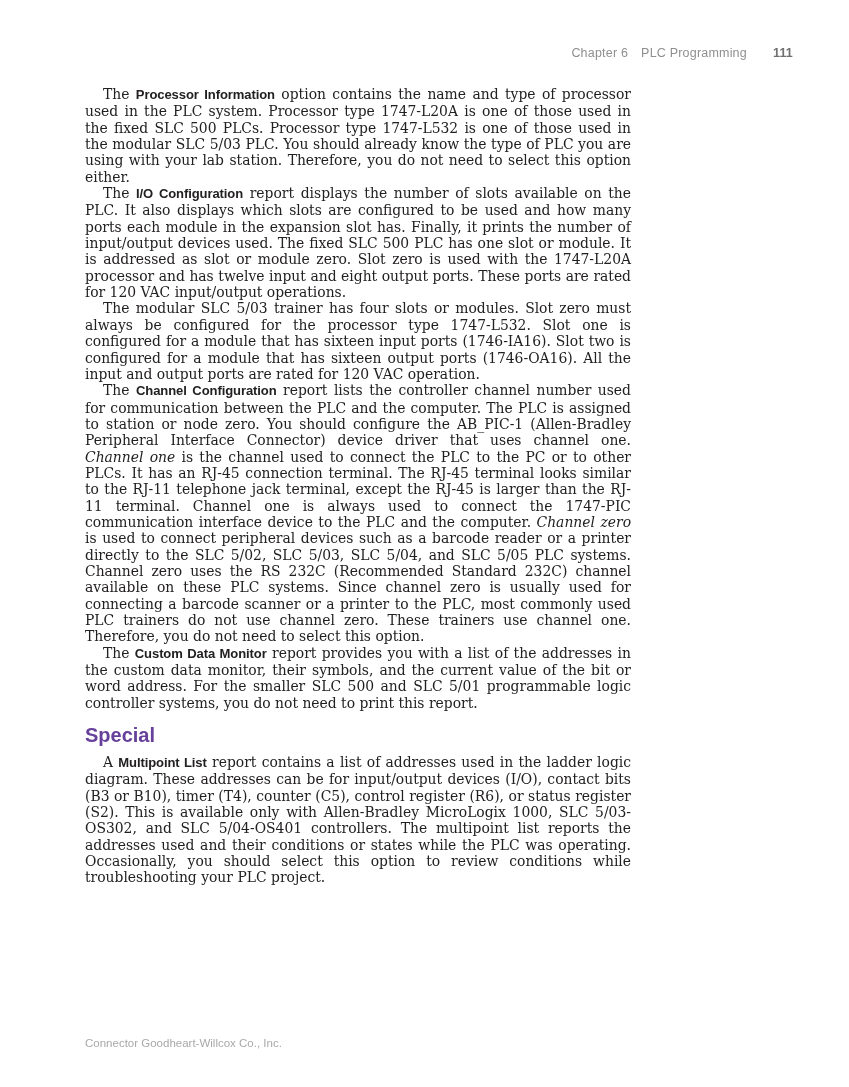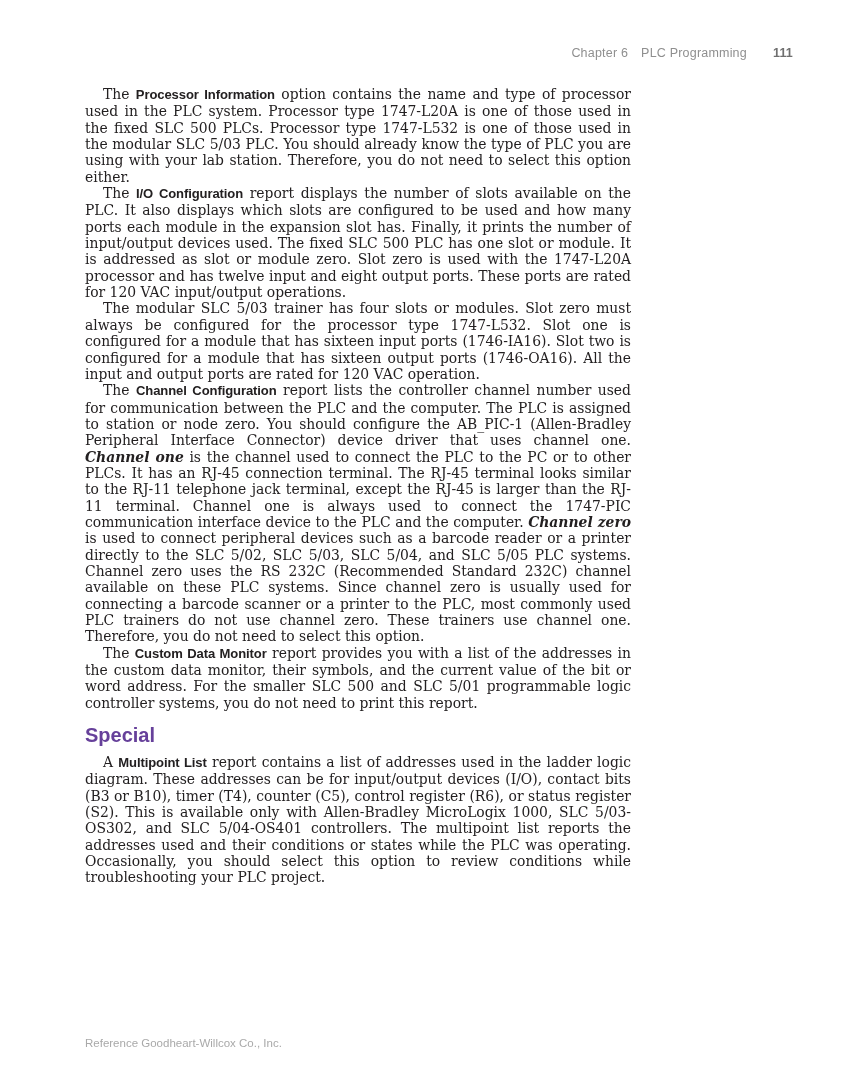--- a/index.html
+++ b/index.html
@@ -48,21 +48,21 @@
     -webkit-hyphens: none;
   }
   p.para.indent { text-indent: 18px; }
   .run-kw {
     font-family: "Liberation Sans", sans-serif;
     font-weight: 700;
     font-size: 0.94em;
     letter-spacing: -0.1px;
   }
   .run-term {
-    font-weight: 700;
+    font-weight: 400;
     font-style: italic;
   }
   h2.section-heading {
     margin: 13px 0 7px 0;
     font-family: "Liberation Sans", sans-serif;
     font-weight: 700;
     font-size: 20px;
     line-height: 23px;
     color: var(--heading-purple);
   }
@@ -86,13 +86,13 @@
 <main class="page-body">
     <p class="para indent"><span class="run-text">The </span><span class="run-kw">Processor Information</span><span class="run-text"> option contains the name and type of processor used in the PLC system. Processor type 1747-L20A is one of those used in the fixed SLC 500 PLCs. Processor type 1747-L532 is one of those used in the modular SLC 5/03 PLC. You should already know the type of PLC you are using with your lab station. Therefore, you do not need to select this option either.</span></p>
     <p class="para indent"><span class="run-text">The </span><span class="run-kw">I/O Configuration</span><span class="run-text"> report displays the number of slots available on the PLC. It also displays which slots are configured to be used and how many ports each module in the expansion slot has. Finally, it prints the number of input/output devices used. The fixed SLC 500 PLC has one slot or module. It is addressed as slot or module zero. Slot zero is used with the 1747-L20A processor and has twelve input and eight output ports. These ports are rated for 120 VAC input/output operations.</span></p>
     <p class="para indent"><span class="run-text">The modular SLC 5/03 trainer has four slots or modules. Slot zero must always be configured for the processor type 1747-L532. Slot one is configured for a module that has sixteen input ports (1746-IA16). Slot two is configured for a module that has sixteen output ports (1746-OA16). All the input and output ports are rated for 120 VAC operation.</span></p>
     <p class="para indent"><span class="run-text">The </span><span class="run-kw">Channel Configuration</span><span class="run-text"> report lists the controller channel number used for communication between the PLC and the computer. The PLC is assigned to station or node zero. You should configure the AB_PIC-1 (Allen-Bradley Peripheral Interface Connector) device driver that uses channel one. </span><span class="run-term">Channel one</span><span class="run-text"> is the channel used to connect the PLC to the PC or to other PLCs. It has an RJ-45 connection terminal. The RJ-45 terminal looks similar to the RJ-11 telephone jack terminal, except the RJ-45 is larger than the RJ-11 terminal. Channel one is always used to connect the 1747-PIC communication interface device to the PLC and the computer. </span><span class="run-term">Channel zero</span><span class="run-text"> is used to connect peripheral devices such as a barcode reader or a printer directly to the SLC 5/02, SLC 5/03, SLC 5/04, and SLC 5/05 PLC systems. Channel zero uses the RS 232C (Recommended Standard 232C) channel available on these PLC systems. Since channel zero is usually used for connecting a barcode scanner or a printer to the PLC, most commonly used PLC trainers do not use channel zero. These trainers use channel one. Therefore, you do not need to select this option.</span></p>
     <p class="para indent"><span class="run-text">The </span><span class="run-kw">Custom Data Monitor</span><span class="run-text"> report provides you with a list of the addresses in the custom data monitor, their symbols, and the current value of the bit or word address. For the smaller SLC 500 and SLC 5/01 programmable logic controller systems, you do not need to print this report.</span></p>
     <h2 class="section-heading">Special</h2>
     <p class="para indent"><span class="run-text">A </span><span class="run-kw">Multipoint List</span><span class="run-text"> report contains a list of addresses used in the ladder logic diagram. These addresses can be for input/output devices (I/O), contact bits (B3 or B10), timer (T4), counter (C5), control register (R6), or status register (S2). This is available only with Allen-Bradley MicroLogix 1000, SLC 5/03-OS302, and SLC 5/04-OS401 controllers. The multipoint list reports the addresses used and their conditions or states while the PLC was operating. Occasionally, you should select this option to review conditions while troubleshooting your PLC project.</span></p>
   </main>
 
-<footer class="page-footer">Reference Goodheart-Willcox Co., Inc.</footer>
+<footer class="page-footer">Connector Goodheart-Willcox Co., Inc.</footer>
 
 </body></html>

